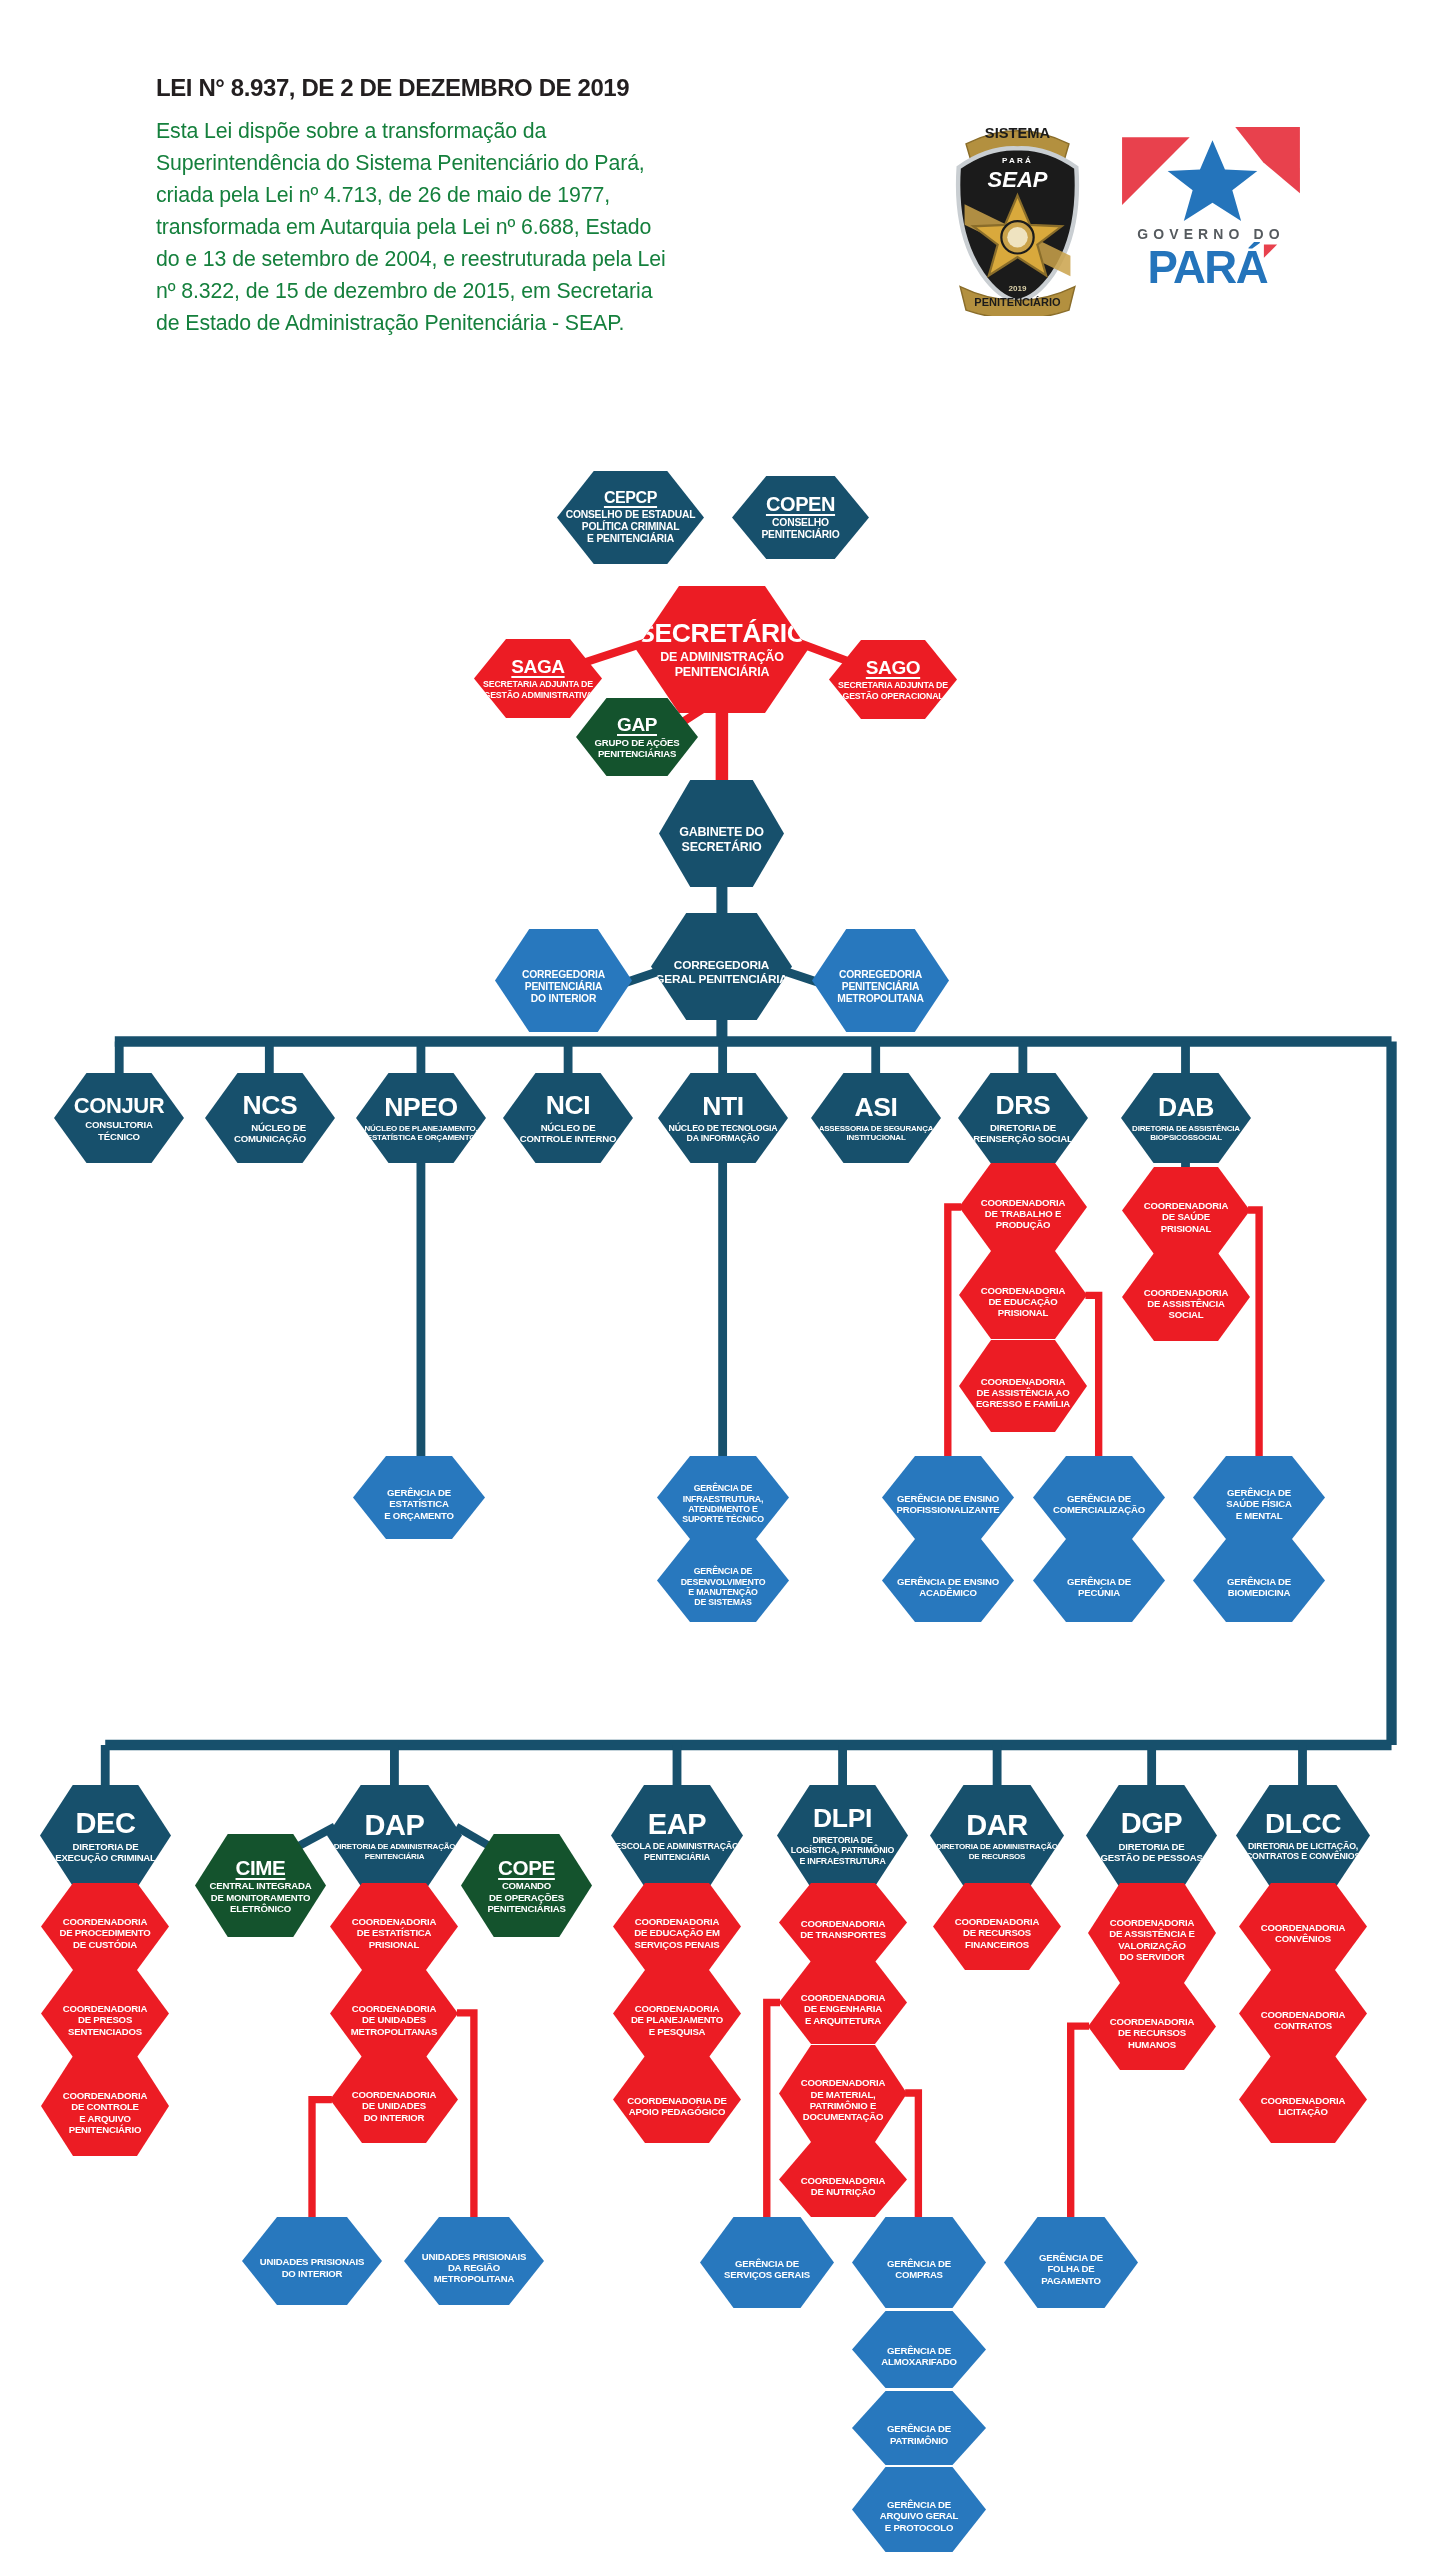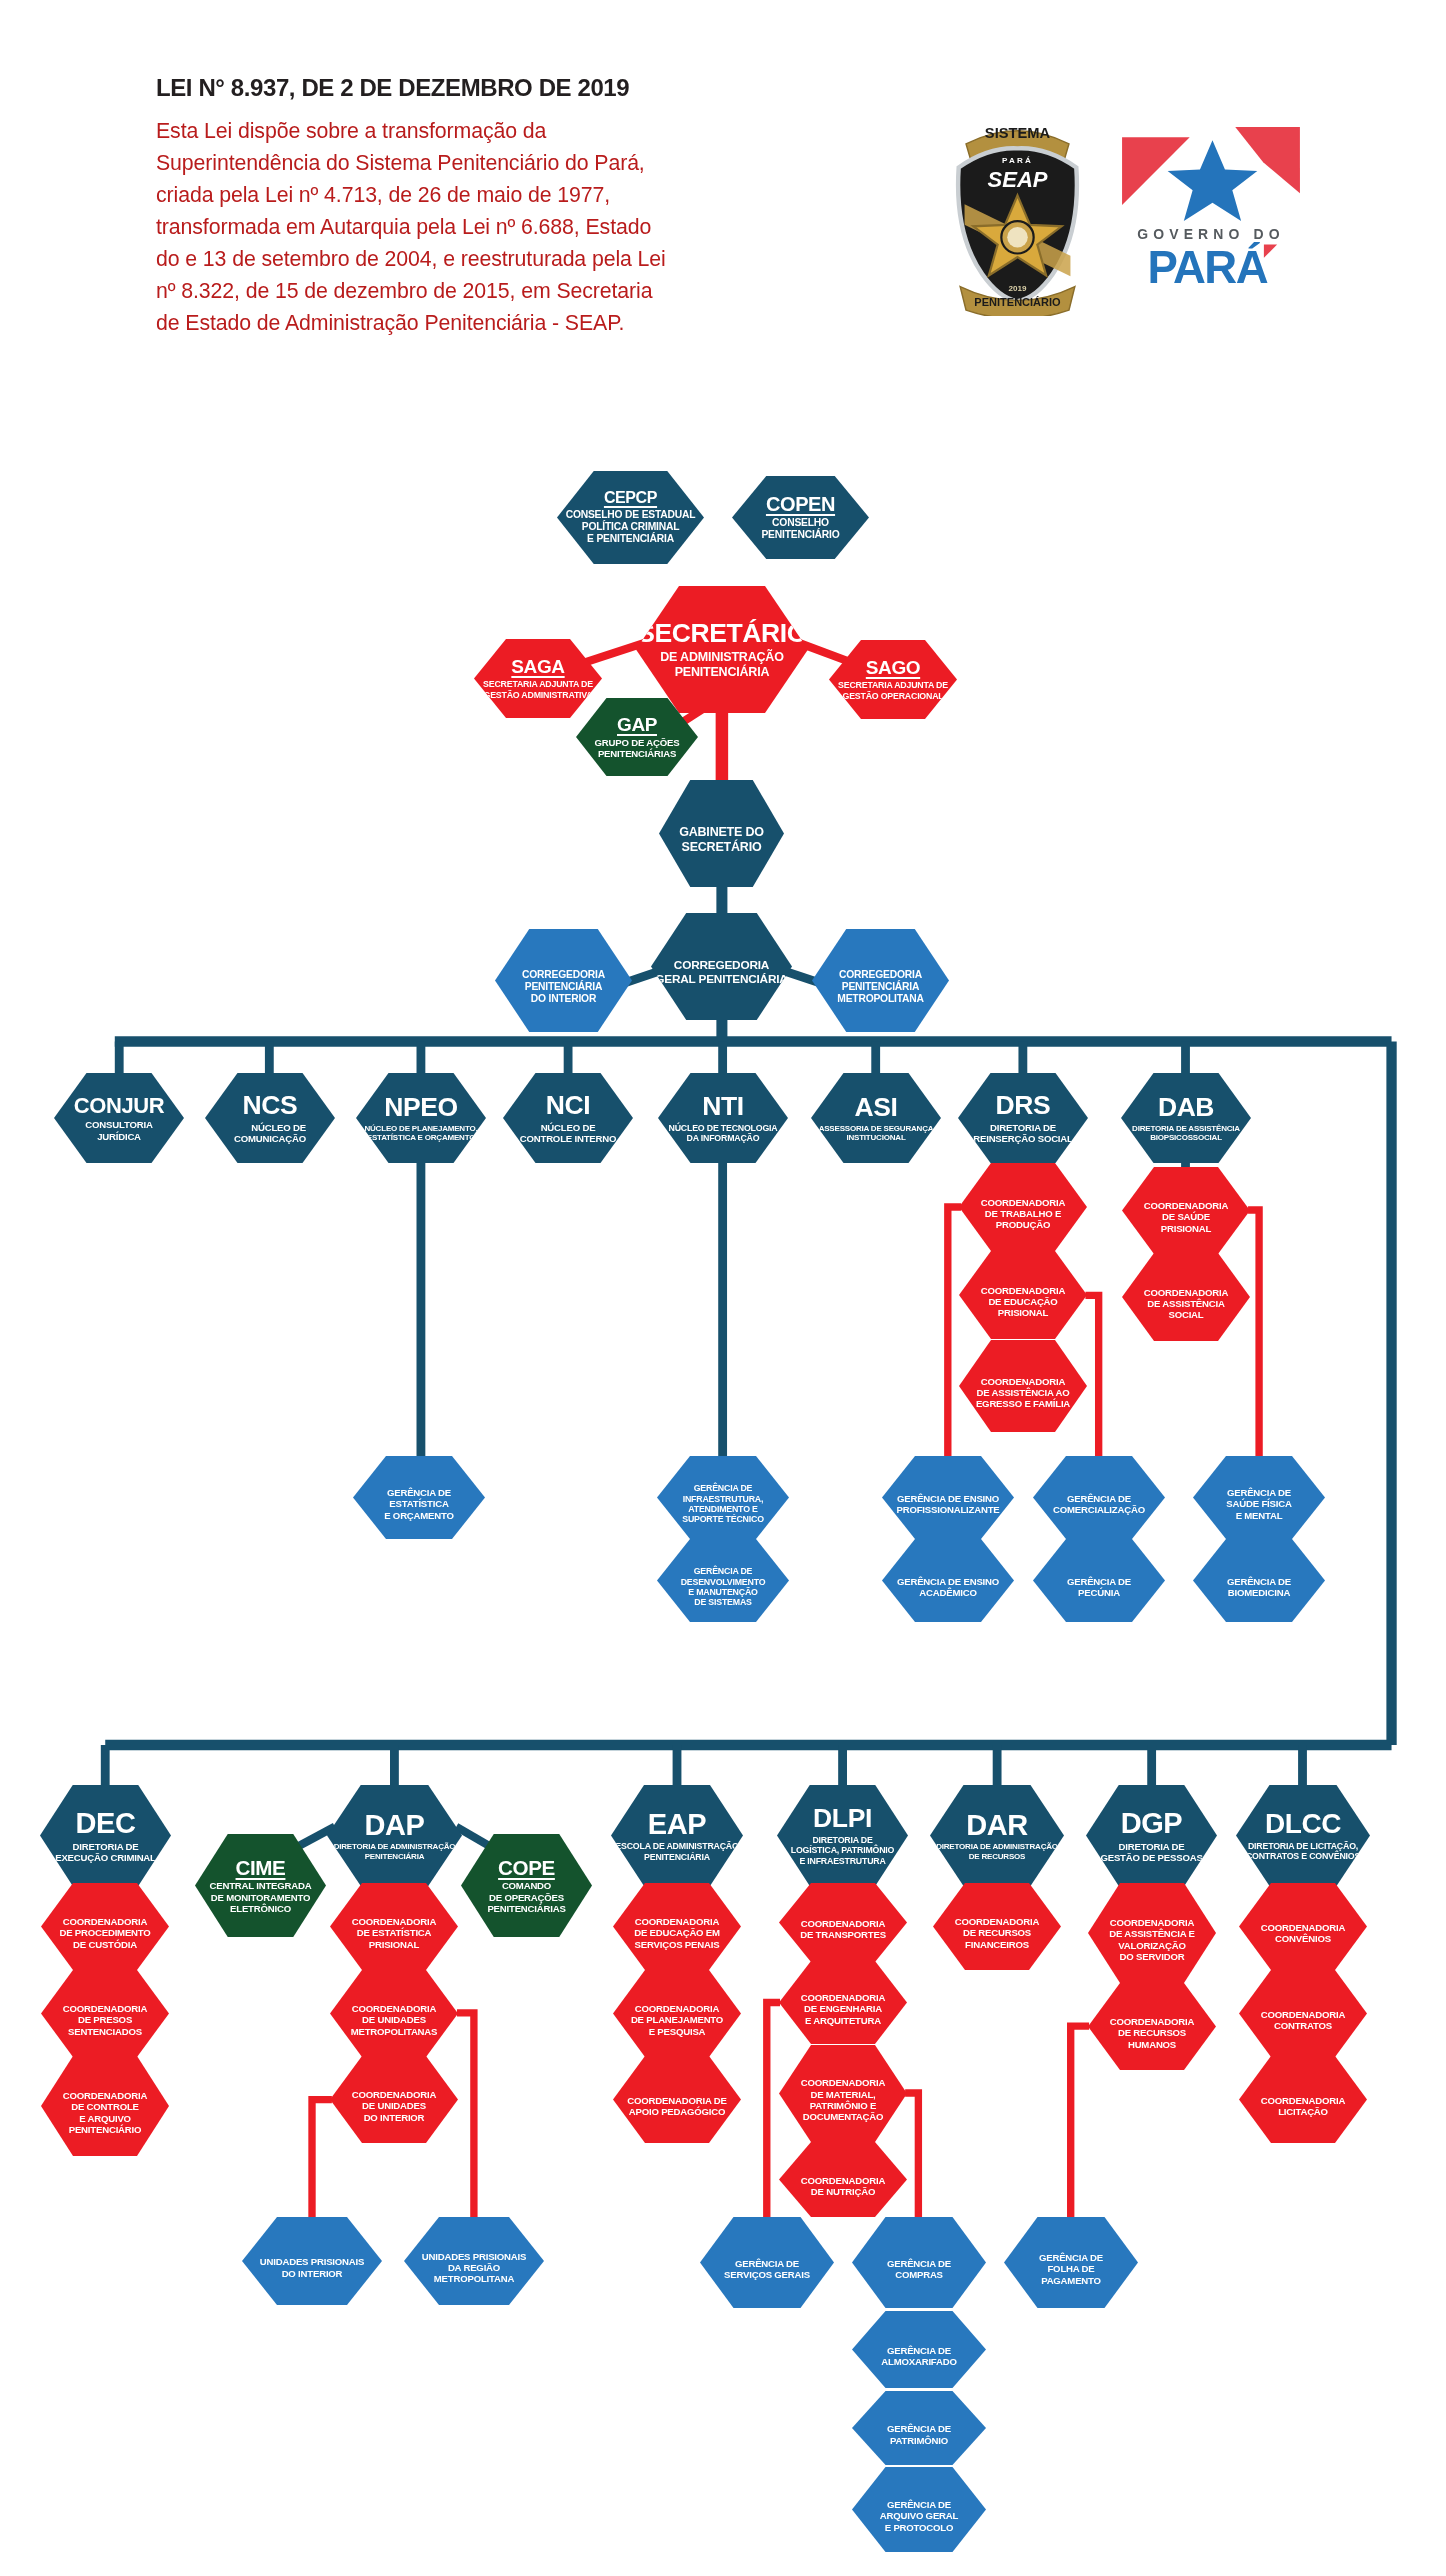--- a/index.html
+++ b/index.html
@@ -12,21 +12,21 @@
   .teal{background:#17506C;}
   .red{background:#EC1C24;}
   .green{background:#14532d;}
   .blue{background:#2878BE;}
   .acr{font-weight:bold;letter-spacing:-0.4px;line-height:1.05;}
   .acr.u{text-decoration:underline;text-decoration-thickness:2.2px;text-underline-offset:2.9px;}
   .sub{font-weight:bold;letter-spacing:-0.2px;line-height:1.18;white-space:pre-line;margin-top:2.2px;}
   .hex .sub:only-child{margin-top:13px;}
   #header-block{position:absolute;left:156px;top:74px;width:589px;z-index:2;}
   #doc-title{font-size:24px;font-weight:bold;color:#231f20;letter-spacing:-0.4px;}
-  #doc-paragraph{margin-top:13.2px;font-size:21.3px;line-height:32px;color:#b91c1c;white-space:pre-line;letter-spacing:-0.1px;}
+  #doc-paragraph{margin-top:13.2px;font-size:21.3px;line-height:32px;color:#15803d;white-space:pre-line;letter-spacing:-0.1px;}
   .logo{position:absolute;z-index:2;}
 </style>
 </head>
 <body>
 
 <div id="stage">
   <svg id="wires" width="1446" height="2576" viewBox="0 0 1965 3500">
       <polyline points="880,872 745,916" fill="none" stroke="#EC1C24" stroke-width="11"></polyline>
       <polyline points="1082,872 1200,916" fill="none" stroke="#EC1C24" stroke-width="11"></polyline>
       <polyline points="957,962 890,1005" fill="none" stroke="#EC1C24" stroke-width="11"></polyline>
@@ -150,21 +150,21 @@
 DO INTERIOR</div>
     </div>
     <div class="hex blue" style="left: 812px; top: 929px; width: 137px; height: 103px;">
       <div class="sub" style="font-size: 10.3px;">CORREGEDORIA
 PENITENCIÁRIA
 METROPOLITANA</div>
     </div>
     <div class="hex teal" style="left: 54px; top: 1073px; width: 130px; height: 90px;">
       <div class="acr" style="font-size: 22px;">CONJUR</div>
       <div class="sub" style="font-size: 9.6px;">CONSULTORIA
-JURÍDICA</div>
+TÉCNICO</div>
     </div>
     <div class="hex teal" style="left: 205px; top: 1073px; width: 130px; height: 90px; text-align: right;">
       <div class="acr" style="font-size: 26.5px;">NCS</div>
       <div class="sub" style="font-size: 9.6px;">NÚCLEO DE
 COMUNICAÇÃO</div>
     </div>
     <div class="hex teal" style="left: 356px; top: 1073px; width: 130px; height: 90px;">
       <div class="acr" style="font-size: 26.5px;">NPEO</div>
       <div class="sub" style="font-size: 8px;">NÚCLEO DE PLANEJAMENTO,
 ESTATÍSTICA E ORÇAMENTO</div>

